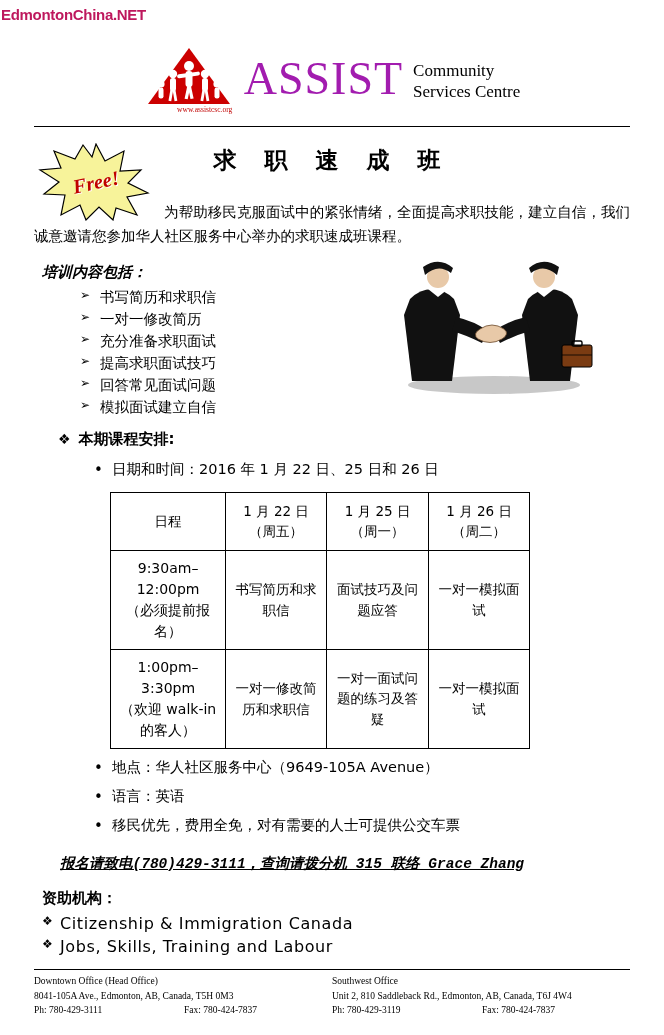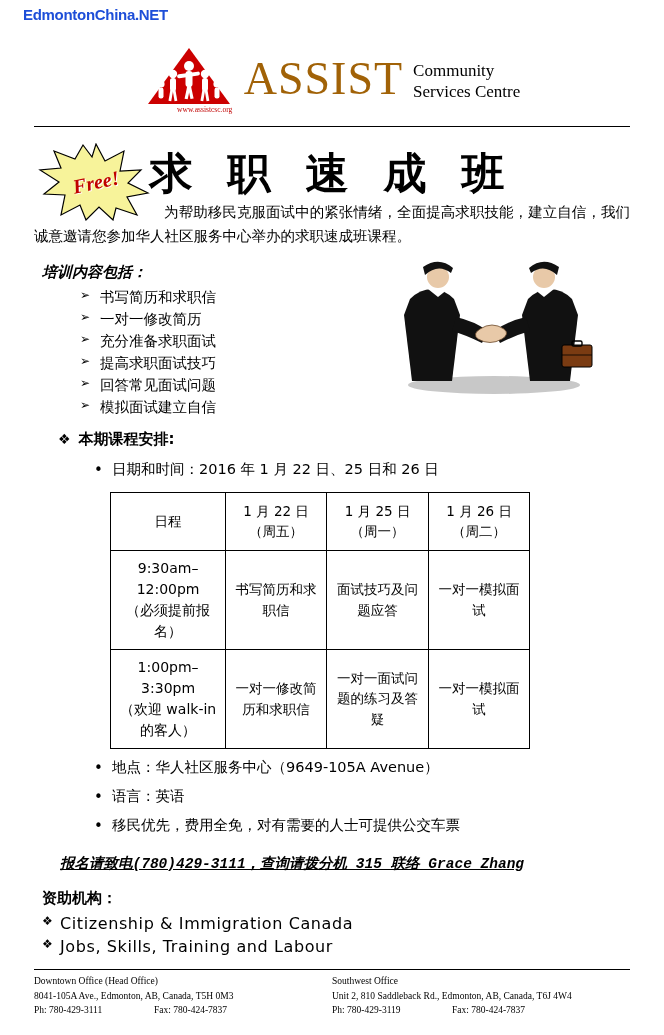--- a/index.html
+++ b/index.html
@@ -9,25 +9,25 @@
     height: 1035px;
     background: #ffffff;
     font-family: "Liberation Serif", serif;
     color: #000000;
     position: relative;
     overflow: hidden;
   }
   .watermark {
     position: absolute;
     top: 6px;
-    left: 23px;
+    left: 1px;
     font-family: "Liberation Sans", sans-serif;
     font-weight: bold;
     font-size: 15px;
-    color: #1d4ed8;
+    color: #be185d;
     letter-spacing: -0.3px;
   }
   .page {
     position: absolute;
     top: 0; left: 0;
     width: 664px;
     height: 1035px;
     padding: 28px 34px 0 34px;
   }
 
@@ -54,21 +54,21 @@
     text-align: center;
     font-size: 7.5px;
     color: #c00000;
     font-family: "Liberation Serif", serif;
   }
   .assist-word {
     font-family: "Liberation Serif", serif;
     font-size: 46px;
     letter-spacing: 1px;
     line-height: 1;
-    color: #a16207;
+    color: #a21caf;
   }
   .assist-sub {
     font-family: "Liberation Serif", serif;
     font-size: 17px;
     line-height: 1.25;
     color: #000;
     padding-top: 4px;
   }
   .hrule {
     border: none;
@@ -76,21 +76,21 @@
     margin: 4px 0 0 0;
   }
 
   
   .title-row {
     position: relative;
     height: 72px;
   }
   .title-cn {
     text-align: center;
-    font-size: 43px;
+    font-size: 23px;
     font-weight: bold;
     letter-spacing: 10px;
     padding-top: 18px;
     font-family: "DejaVu Sans", "Liberation Sans", sans-serif;
   }
   .starburst {
     position: absolute;
     left: 2px;
     top: 16px;
     width: 120px;
@@ -243,21 +243,21 @@
     border: none;
     border-top: 1.2px solid #000;
     margin: 0 0 4px 0;
   }
   .footer-cols {
     display: flex;
     align-items: flex-end;
   }
   .footer-col { width: 50%; font-size: 9.5px; line-height: 1.5; font-family: "Liberation Serif", serif; }
   .footer-col .ln { white-space: nowrap; }
-  .footer-col .phline { display: flex; }
+  .footer-col .phline { display: flex; gap: 30px; }
   .footer-col .phline span:first-child { width: 120px; }
 </style>
 </head>
 <body>
 
 <div class="watermark">EdmontonChina.NET</div>
 
 <div class="page">
 
   <div class="header">

